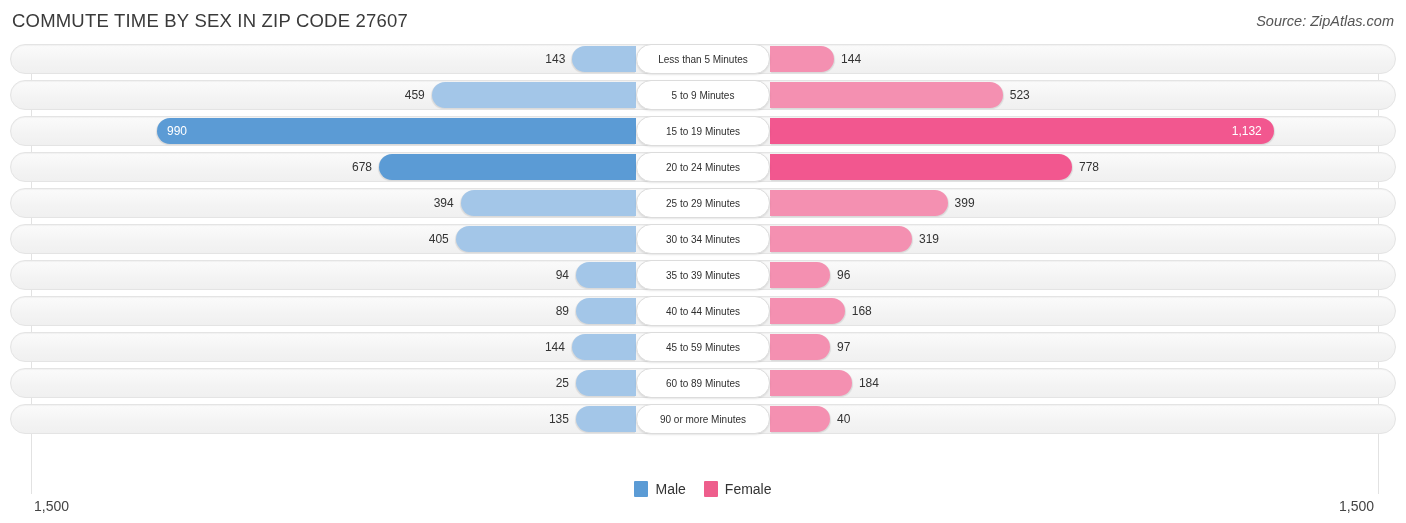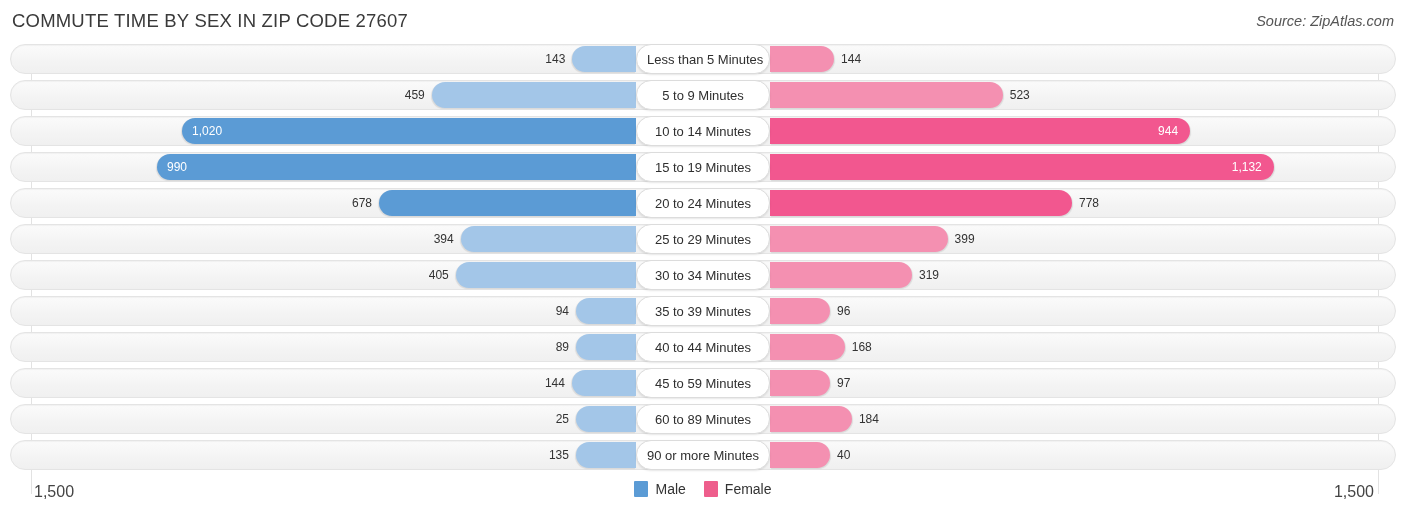--- a/index.html
+++ b/index.html
@@ -117,40 +117,40 @@
   .val.female-in  { right: 12px; }
 
   .center-pill {
     position: absolute;
     top: 0px;
     height: 30.4px;
     line-height: 30.4px;
     background: #ffffff;
     border: 1px solid #dcdcdc;
     border-radius: 16px;
-    font-size: 13px;
+    font-size: 10px;
     color: #2f2f2f;
     text-align: center;
     white-space: nowrap;
     box-sizing: border-box;
     box-shadow: 0 1px 2px rgba(0,0,0,0.10);
     z-index: 5;
     padding: 0 10px;
   }
 
   
   .footer {
     position: relative;
     height: 40px;
     margin: 0 10px;
   }
   .axis-left, .axis-right {
     position: absolute;
-    top: 7px;
-    font-size: 16px;
+    top: 22px;
+    font-size: 14px;
     color: #444;
   }
   .axis-left  { left: 24px; }
   .axis-right { right: 22px; }
 
   .legend {
     position: absolute;
     left: 0; right: 0;
     top: 5px;
     display: flex;
@@ -201,32 +201,20 @@
         <div class="track"></div>
         <div class="bars">
           <div class="bar male" style="right: 760px; width: 204.255px; background: rgb(163, 198, 232);">
             <span class="val male-out">459</span>
           </div>
           <div class="bar female" style="left: 760px; width: 232.735px; background: rgb(244, 144, 177);">
             <span class="val female-out">523</span>
           </div>
         </div>
         <div class="center-pill" style="left: 626px; width: 134px;">5 to 9 Minutes</div>
-      </div>
-      <div class="row">
-        <div class="track"></div>
-        <div class="bars">
-          <div class="bar male" style="right: 760px; width: 453.9px; background: rgb(91, 155, 213);">
-            <span class="val inside male-in">1,020</span>
-          </div>
-          <div class="bar female" style="left: 760px; width: 420.08px; background: rgb(242, 87, 143);">
-            <span class="val inside female-in">944</span>
-          </div>
-        </div>
-        <div class="center-pill" style="left: 626px; width: 134px;">10 to 14 Minutes</div>
       </div>
       <div class="row">
         <div class="track"></div>
         <div class="bars">
           <div class="bar male" style="right: 760px; width: 479px; background: rgb(91, 155, 213);">
             <span class="val inside male-in">990</span>
           </div>
           <div class="bar female" style="left: 760px; width: 503.74px; background: rgb(242, 87, 143);">
             <span class="val inside female-in">1,132</span>
           </div>

